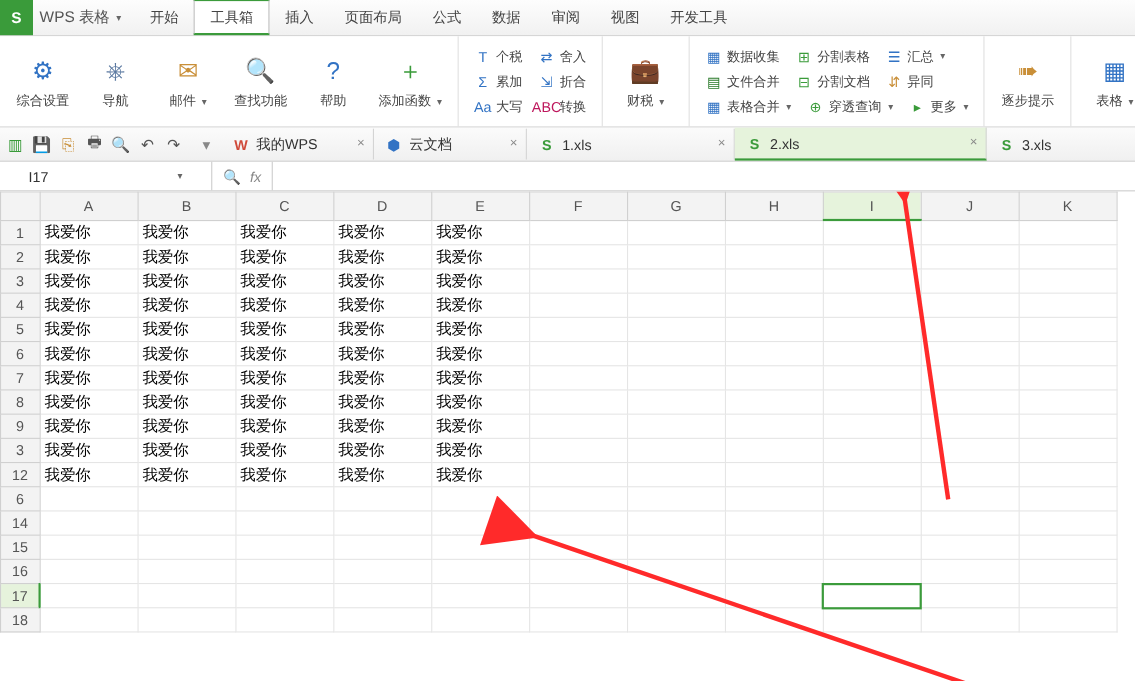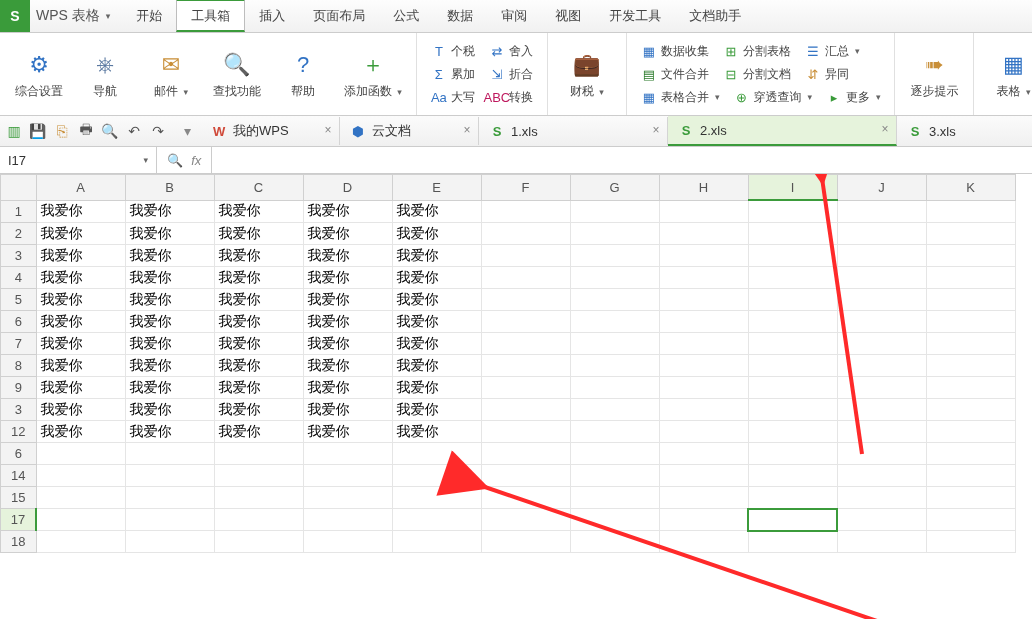--- a/index.html
+++ b/index.html
@@ -25,21 +25,21 @@
   .qa-btn{width:20px;height:20px;display:flex;align-items:center;justify-content:center;cursor:pointer;color:#555;font-size:14px;}
   .qa-sep{width:1px;height:18px;background:#ccc;margin:0 2px;}
   .doctabs{display:flex;align-items:center;gap:0;margin-left:4px;flex:1;}
   .doctab{display:flex;align-items:center;gap:6px;height:28px;padding:0 18px 0 10px;border-right:1px solid #d4d4d4;cursor:pointer;position:relative;}
   .doctab .dicon{width:16px;height:16px;display:flex;align-items:center;justify-content:center;font-size:13px;}
   .doctab .dlabel{font-size:13px;color:#333;}
   .doctab .dclose{position:absolute;right:4px;top:6px;font-size:12px;color:#888;width:14px;height:14px;display:flex;align-items:center;justify-content:center;}
   .doctab.active{background:#e6f3dc;border-bottom:2px solid #3b9b3b;}
   
   .fxbar{height:26px;border-bottom:1px solid #ccc;display:flex;align-items:stretch;}
-  .namebox{width:140px;border-right:1px solid #ccc;display:flex;align-items:center;padding:0 8px;font-size:13px;color:#333;justify-content:space-between;}
+  .namebox{width:140px;border-right:1px solid #ccc;display:flex;align-items:center;padding:0 26px;font-size:13px;color:#333;justify-content:space-between;}
   .fxicons{display:flex;align-items:center;gap:8px;padding:0 10px;border-right:1px solid #ccc;color:#888;}
   .fxinput{flex:1;padding:0 6px;display:flex;align-items:center;}
   
   .gridwrap{position:relative;height:calc(619px - 32px - 82px - 30px - 26px);overflow:hidden;}
   table.sheet{border-collapse:collapse;table-layout:fixed;}
   .colhdr th{background:#f3f3f3;border:1px solid #d0d0d0;font-weight:normal;color:#555;font-size:13px;height:22px;}
   .rowhdr{background:#f3f3f3;border:1px solid #d0d0d0;text-align:center;color:#555;font-size:13px;width:32px;}
   td.cell{border:1px solid #e5e5e5;height:21px;padding:0 4px;font-size:14px;color:#000;font-family:"SimSun","宋体",serif;white-space:nowrap;overflow:hidden;}
   .active-col{border-bottom:2px solid #3b9b3b !important;background:#e6f3dc !important;}
   .active-row{border-right:2px solid #3b9b3b !important;background:#e6f3dc !important;}
@@ -62,21 +62,20 @@
   <div id="menu-items" style="display:flex;">
         <div class="menu-item">开始</div>
         <div class="menu-item active">工具箱</div>
         <div class="menu-item">插入</div>
         <div class="menu-item">页面布局</div>
         <div class="menu-item">公式</div>
         <div class="menu-item">数据</div>
         <div class="menu-item">审阅</div>
         <div class="menu-item">视图</div>
         <div class="menu-item">开发工具</div>
-        <div class="menu-item">文档助手</div>
       </div>
 </div>
 
 <div class="ribbon">
   <div class="rgroup" id="rg1">
         <div class="big-btn">
           <div class="ic" style="color:#3273c4">⚙</div>
           <div class="lbl">综合设置</div>
         </div>
         <div class="big-btn">
@@ -466,20 +465,34 @@
             <td class="cell"></td>
             <td class="cell"></td>
             <td class="cell"></td>
             <td class="cell"></td>
             <td class="cell"></td>
             <td class="cell"></td>
             <td class="cell"></td>
             <td class="cell"></td>
           </tr>
           <tr>
+            <td class="rowhdr ">16</td>
+            <td class="cell"></td>
+            <td class="cell"></td>
+            <td class="cell"></td>
+            <td class="cell"></td>
+            <td class="cell"></td>
+            <td class="cell"></td>
+            <td class="cell"></td>
+            <td class="cell"></td>
+            <td class="cell"></td>
+            <td class="cell"></td>
+            <td class="cell"></td>
+          </tr>
+          <tr>
             <td class="rowhdr active-row">17</td>
             <td class="cell"></td>
             <td class="cell"></td>
             <td class="cell"></td>
             <td class="cell"></td>
             <td class="cell"></td>
             <td class="cell"></td>
             <td class="cell"></td>
             <td class="cell"></td>
             <td class="cell sel-cell"></td>

